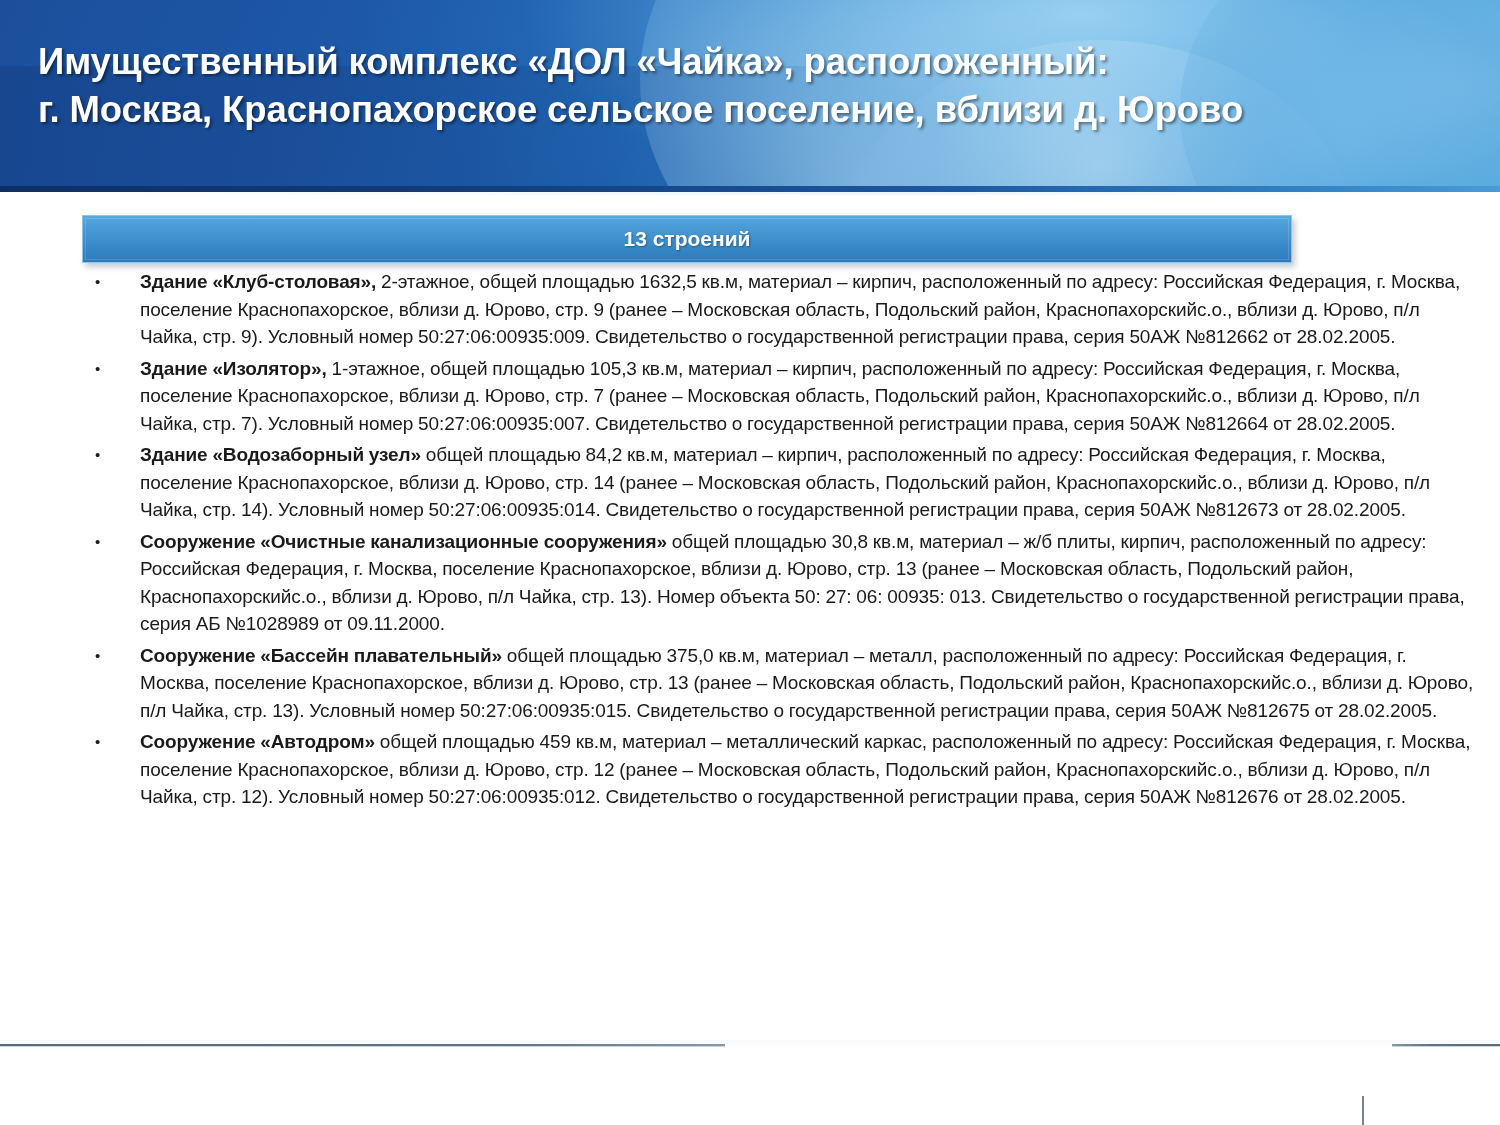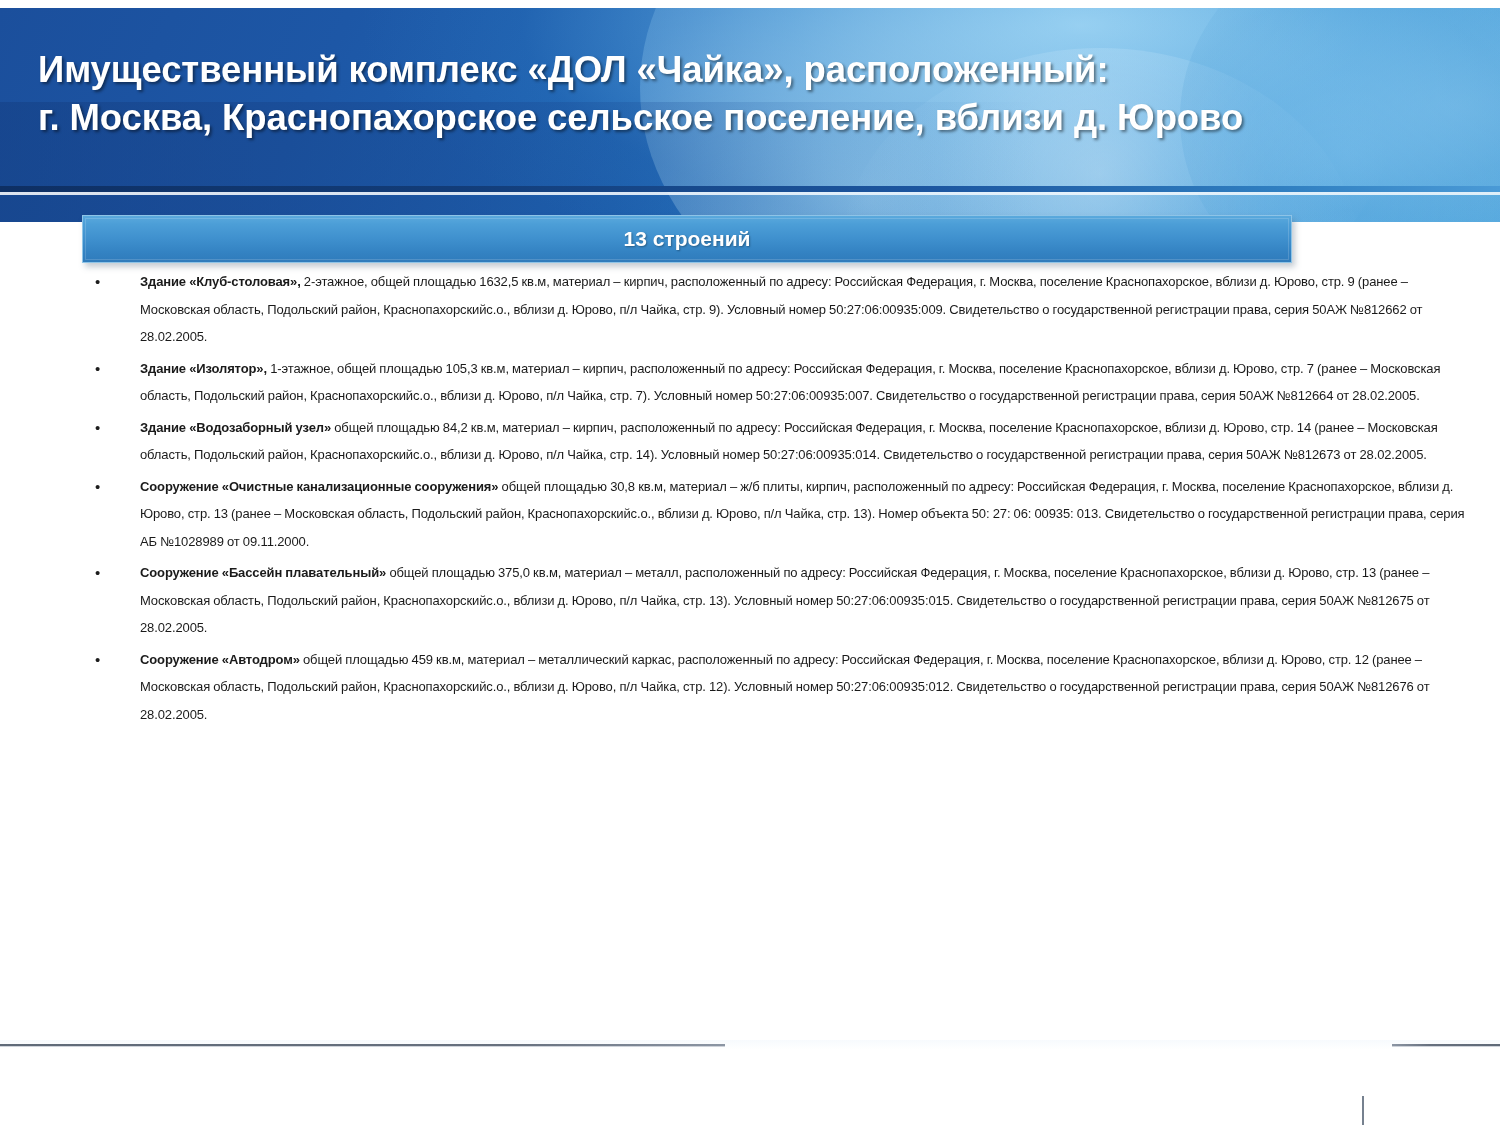--- a/index.html
+++ b/index.html
@@ -13,23 +13,23 @@
     background: #ffffff;
     font-family: "Liberation Sans", "DejaVu Sans", sans-serif;
     overflow: hidden;
     position: relative;
   }
 
   
   .header-banner {
     position: absolute;
     left: 0;
-    top: 8px;
-    width: 1500px;
-    height: 214px;
+    top: 0;
+    width: 1500px;
+    height: 186px;
     overflow: hidden;
     background:
       radial-gradient(ellipse 900px 340px at 72% 8%, rgba(160,215,245,0.92) 0%, rgba(120,190,235,0.55) 32%, rgba(60,140,205,0.12) 62%, rgba(0,0,0,0) 80%),
       radial-gradient(ellipse 520px 260px at 97% 46%, rgba(150,205,240,0.55) 0%, rgba(90,165,220,0.22) 45%, rgba(0,0,0,0) 75%),
       linear-gradient(115deg, #1b4f9c 0%, #1d57a6 22%, #1f66b5 44%, #2a7cc4 62%, #3f96d4 78%, #5cb0e2 100%);
   }
   .header-swoosh-a {
     position: absolute;
     left: 640px;
     top: -200px;
@@ -153,21 +153,21 @@
     color: #1d1d1d;
     font-size: 15px;
     line-height: 27.5px;
     text-align: left;
     padding-left: 13px;
     box-sizing: border-box;
   }
   .bullet-text {
     flex: 1 1 auto;
     color: #1a1a1a;
-    font-size: 13px;
+    font-size: 19px;
     line-height: 27.5px;
     text-align: left;
     letter-spacing: -0.12px;
     word-spacing: -0.3px;
   }
   .bullet-text b {
     font-weight: bold;
   }
 
   

